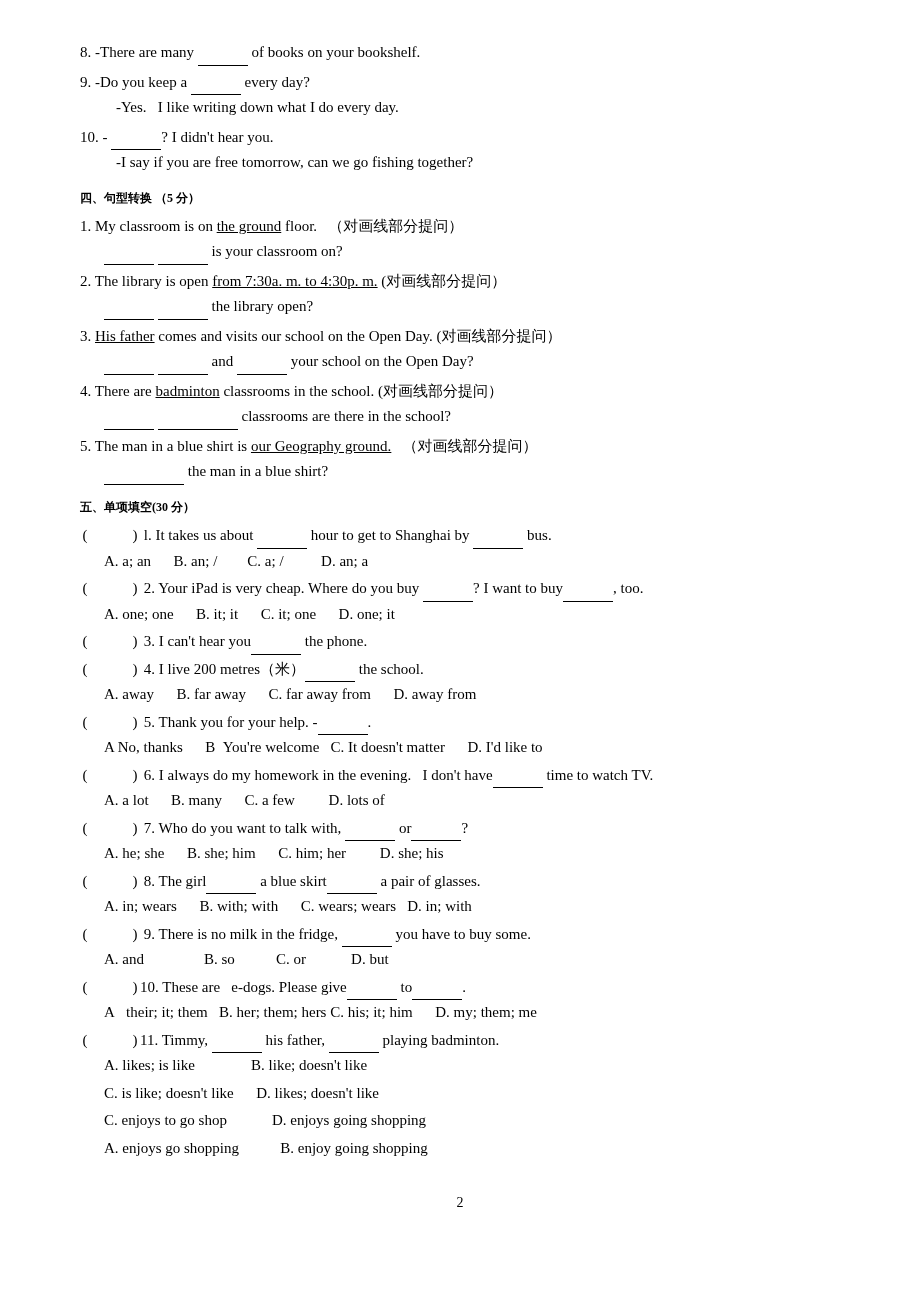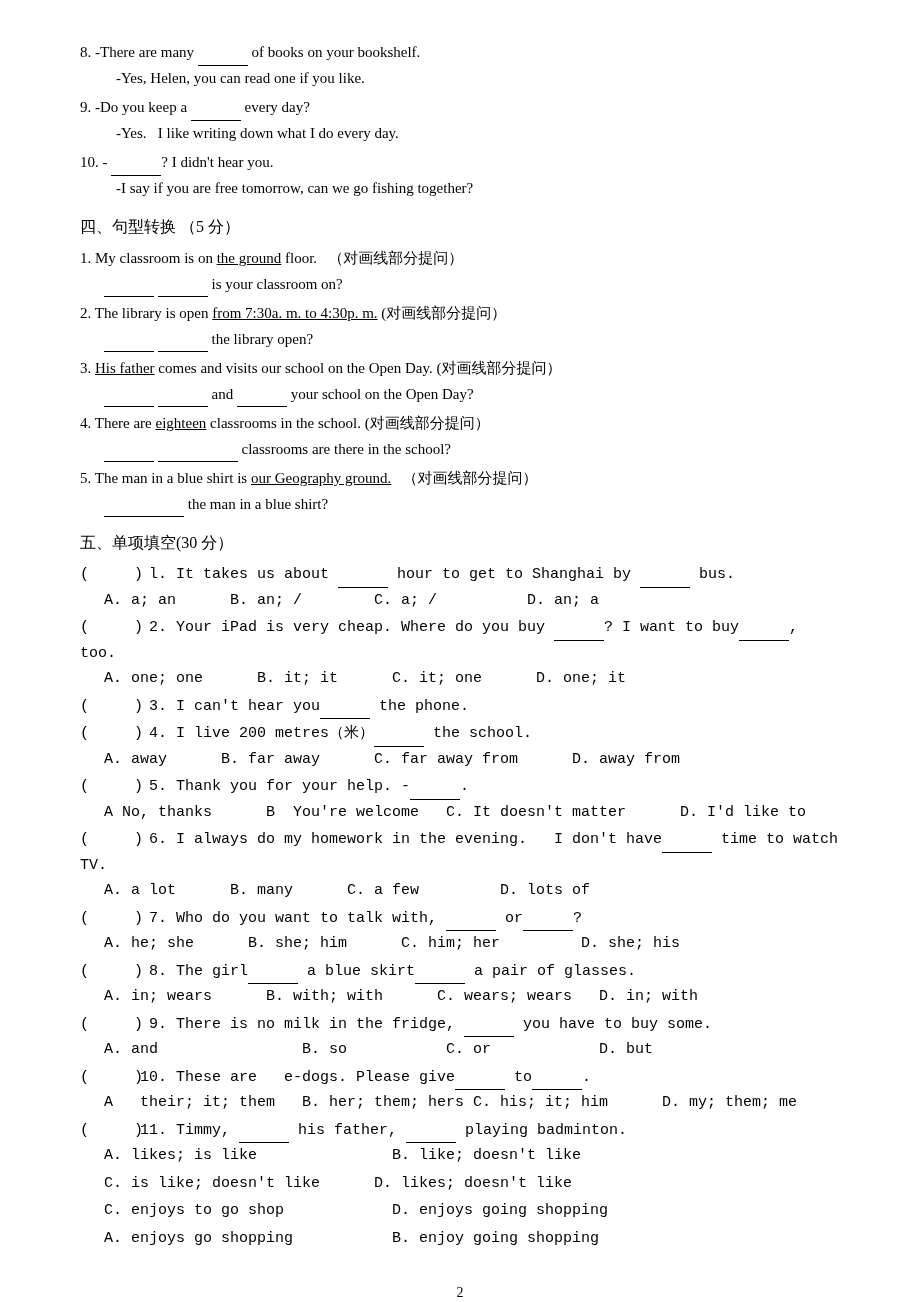--- a/index.html
+++ b/index.html
@@ -7,22 +7,22 @@
       background: #fff;
       font-family: "SimSun", "宋体", serif;
       font-size: 15px;
       color: #000;
       width: 920px;
       min-height: 1302px;
       padding: 40px 80px;
       line-height: 1.7;
     }
     .section-header {
-      font-weight: normal;
-      font-size: 16px;
+      font-weight: bold;
+      font-size: 12px;
       margin: 12px 0 6px 0;
     }
     .question-block {
       margin-bottom: 4px;
     }
     .indent {
       margin-left: 24px;
     }
     .blank {
       display: inline-block;
@@ -39,42 +39,40 @@
     }
     .underline-text {
       text-decoration: underline;
     }
     .options-line {
       margin-left: 24px;
       margin-bottom: 2px;
     }
     .mc-question {
       margin-bottom: 2px;
-      font-family: Liberation Mono, monospace;
     }
     .mc-paren {
       display: inline-block;
       width: 60px;
       text-align: center;
     }
     .page-num {
       text-align: center;
       margin-top: 30px;
       font-size: 14px;
     }
     .dash-indent {
       margin-left: 36px;
     }
   </style>
 </head>
 <body>
 
 <div class="question-block">
   <div>8. -There are many <span class="blank blank-short"></span> of books on your bookshelf.</div>
-  <div class="dash-indent">-Yes, Helen, you can read one if you like.</div>
 </div>
 
 <div class="question-block">
   <div>9. -Do you keep a <span class="blank blank-short"></span> every day?</div>
   <div class="dash-indent">-Yes.&nbsp;&nbsp;&nbsp;I like writing down what I do every day.</div>
 </div>
 
 <div class="question-block">
   <div>10. - <span class="blank blank-short"></span>? I didn't hear you.</div>
   <div class="dash-indent">-I say if you are free tomorrow, can we go fishing together?</div>
@@ -91,21 +89,21 @@
   <div>2. The library is open <span class="underline-text">from 7:30a. m. to 4:30p. m.</span> (对画线部分提问）</div>
   <div class="indent"><span class="blank blank-short"></span> <span class="blank blank-short"></span> the library open?</div>
 </div>
 
 <div class="question-block">
   <div>3. <span class="underline-text">His father</span> comes and visits our school on the Open Day. (对画线部分提问）</div>
   <div class="indent"><span class="blank blank-short"></span> <span class="blank blank-short"></span> and <span class="blank blank-short"></span> your school on the Open Day?</div>
 </div>
 
 <div class="question-block">
-  <div>4. There are <span class="underline-text">eighteen</span> classrooms in the school. (对画线部分提问）</div>
+  <div>4. There are <span class="underline-text">badminton</span> classrooms in the school. (对画线部分提问）</div>
   <div class="indent"><span class="blank blank-short"></span> <span class="blank blank-long"></span> classrooms are there in the school?</div>
 </div>
 
 <div class="question-block">
   <div>5. The man in a blue shirt is <span class="underline-text">our Geography ground.</span>&nbsp;&nbsp;&nbsp;（对画线部分提问）</div>
   <div class="indent"><span class="blank blank-long"></span> the man in a blue shirt?</div>
 </div>
 
 <div class="section-header">五、单项填空(30 分）</div>
 

